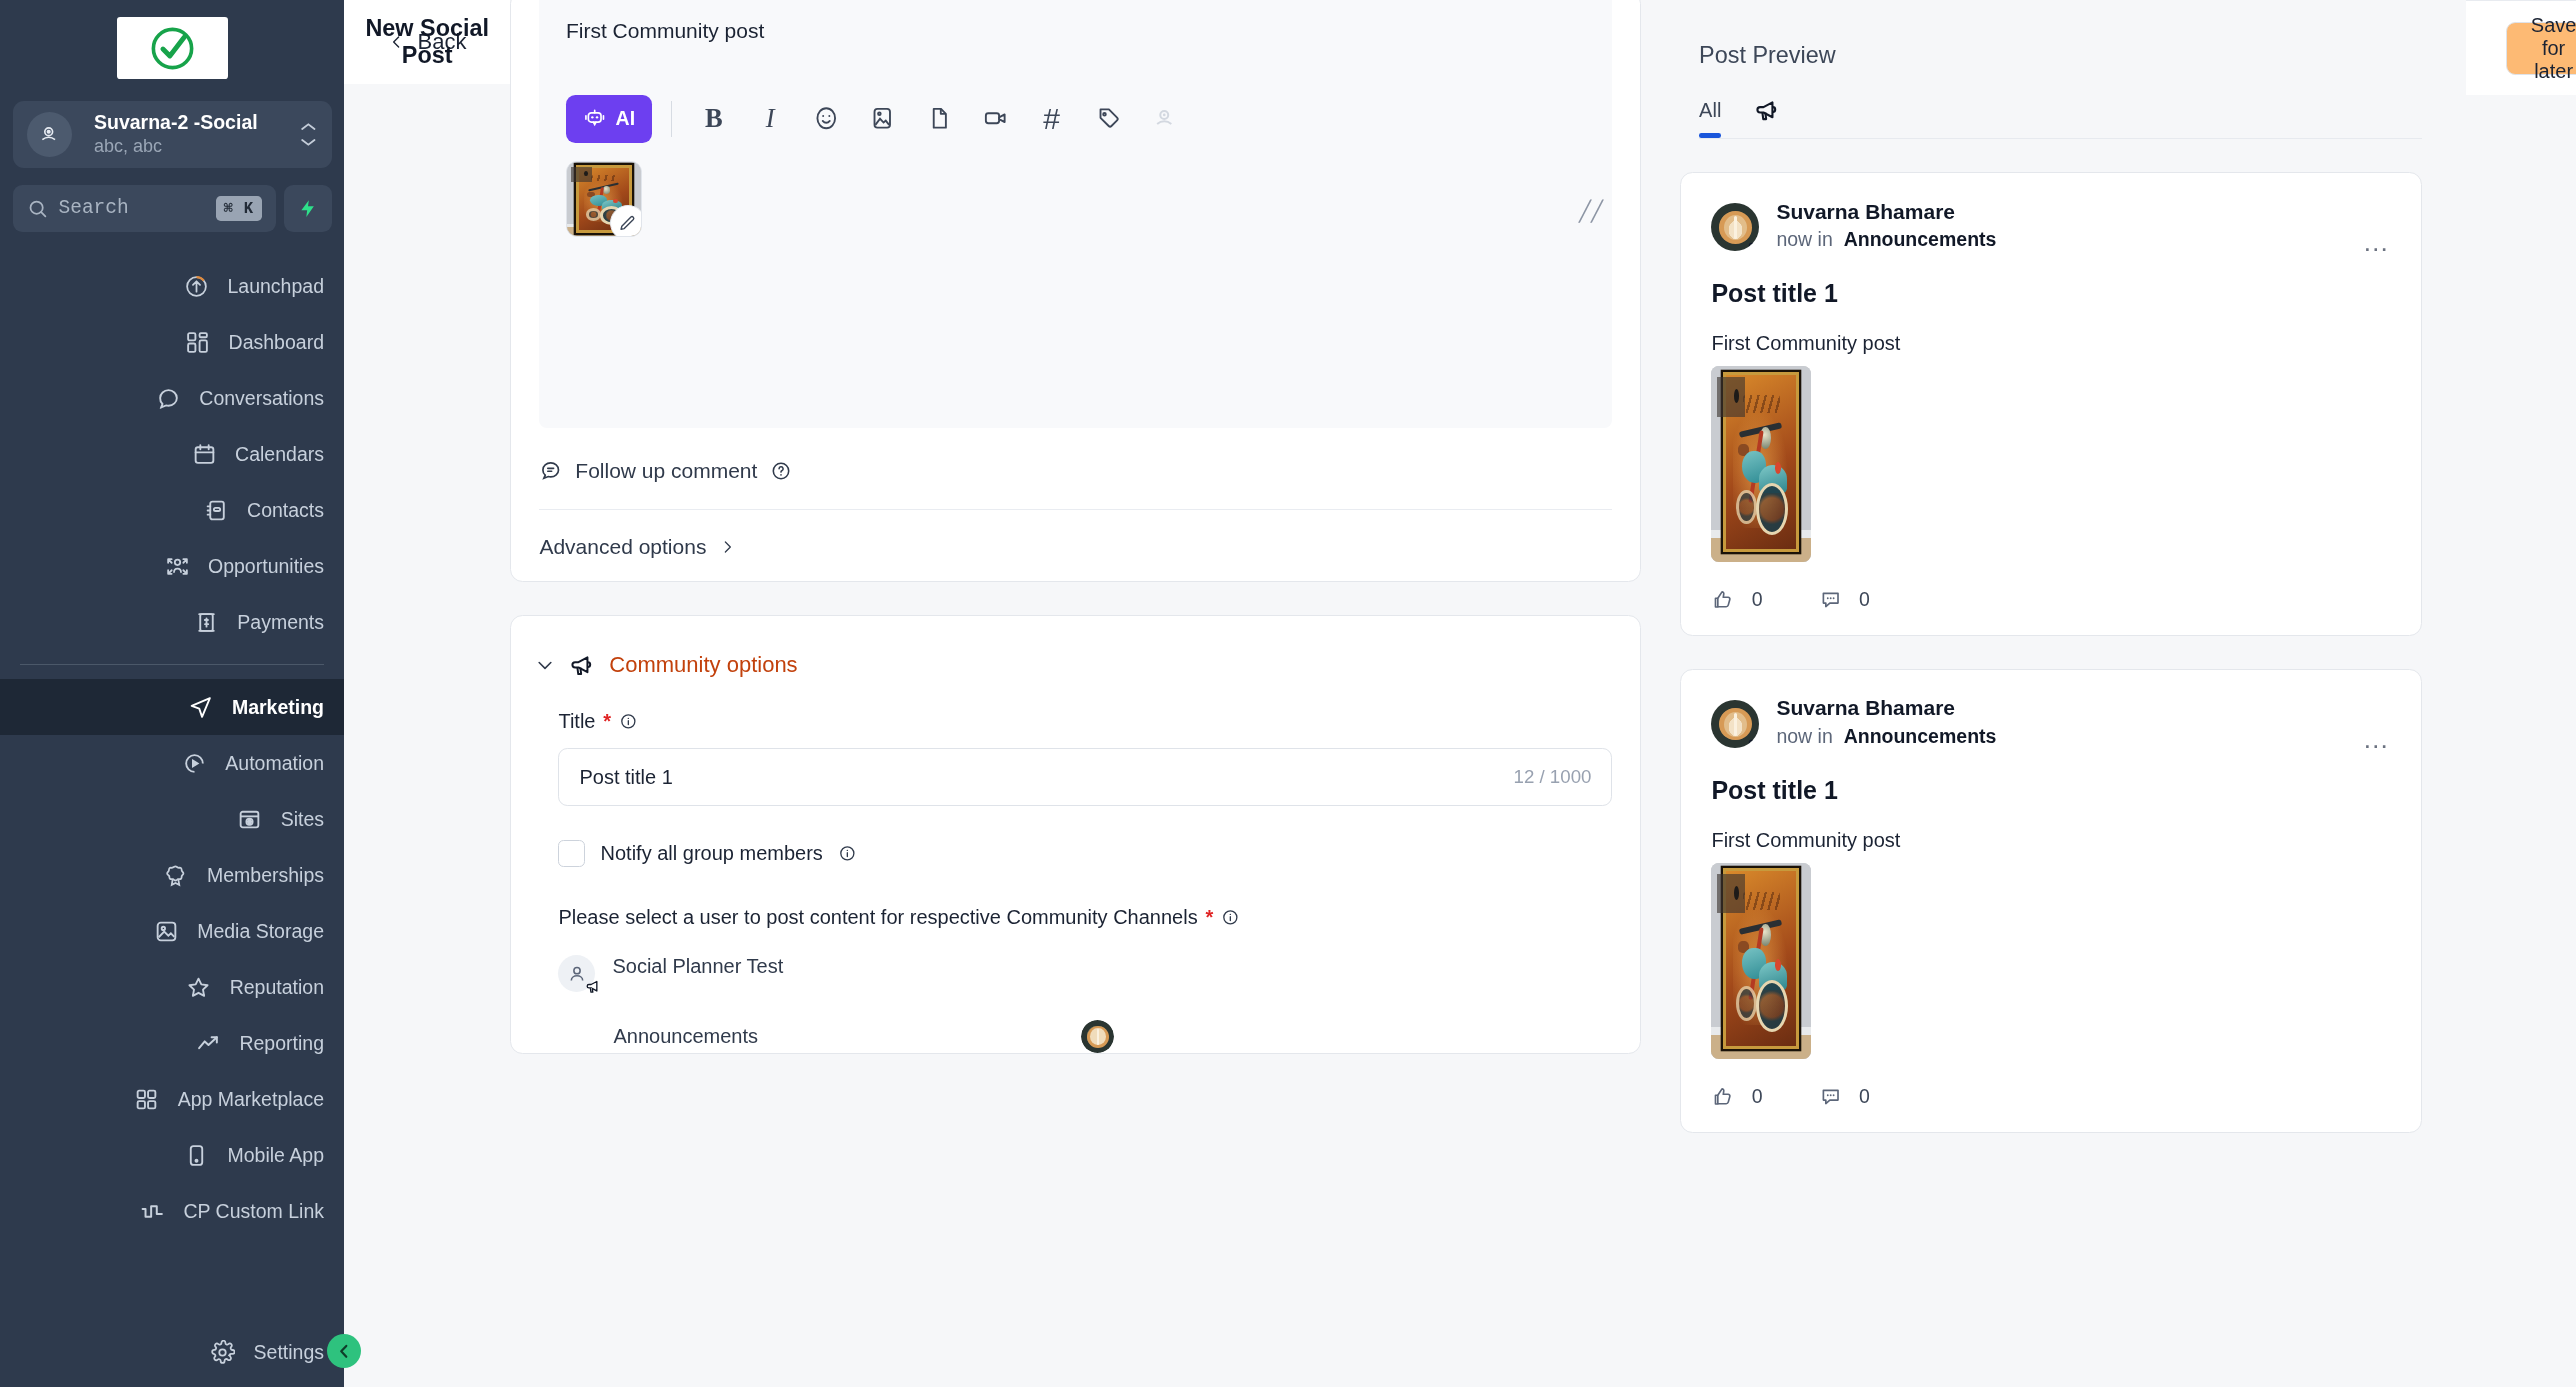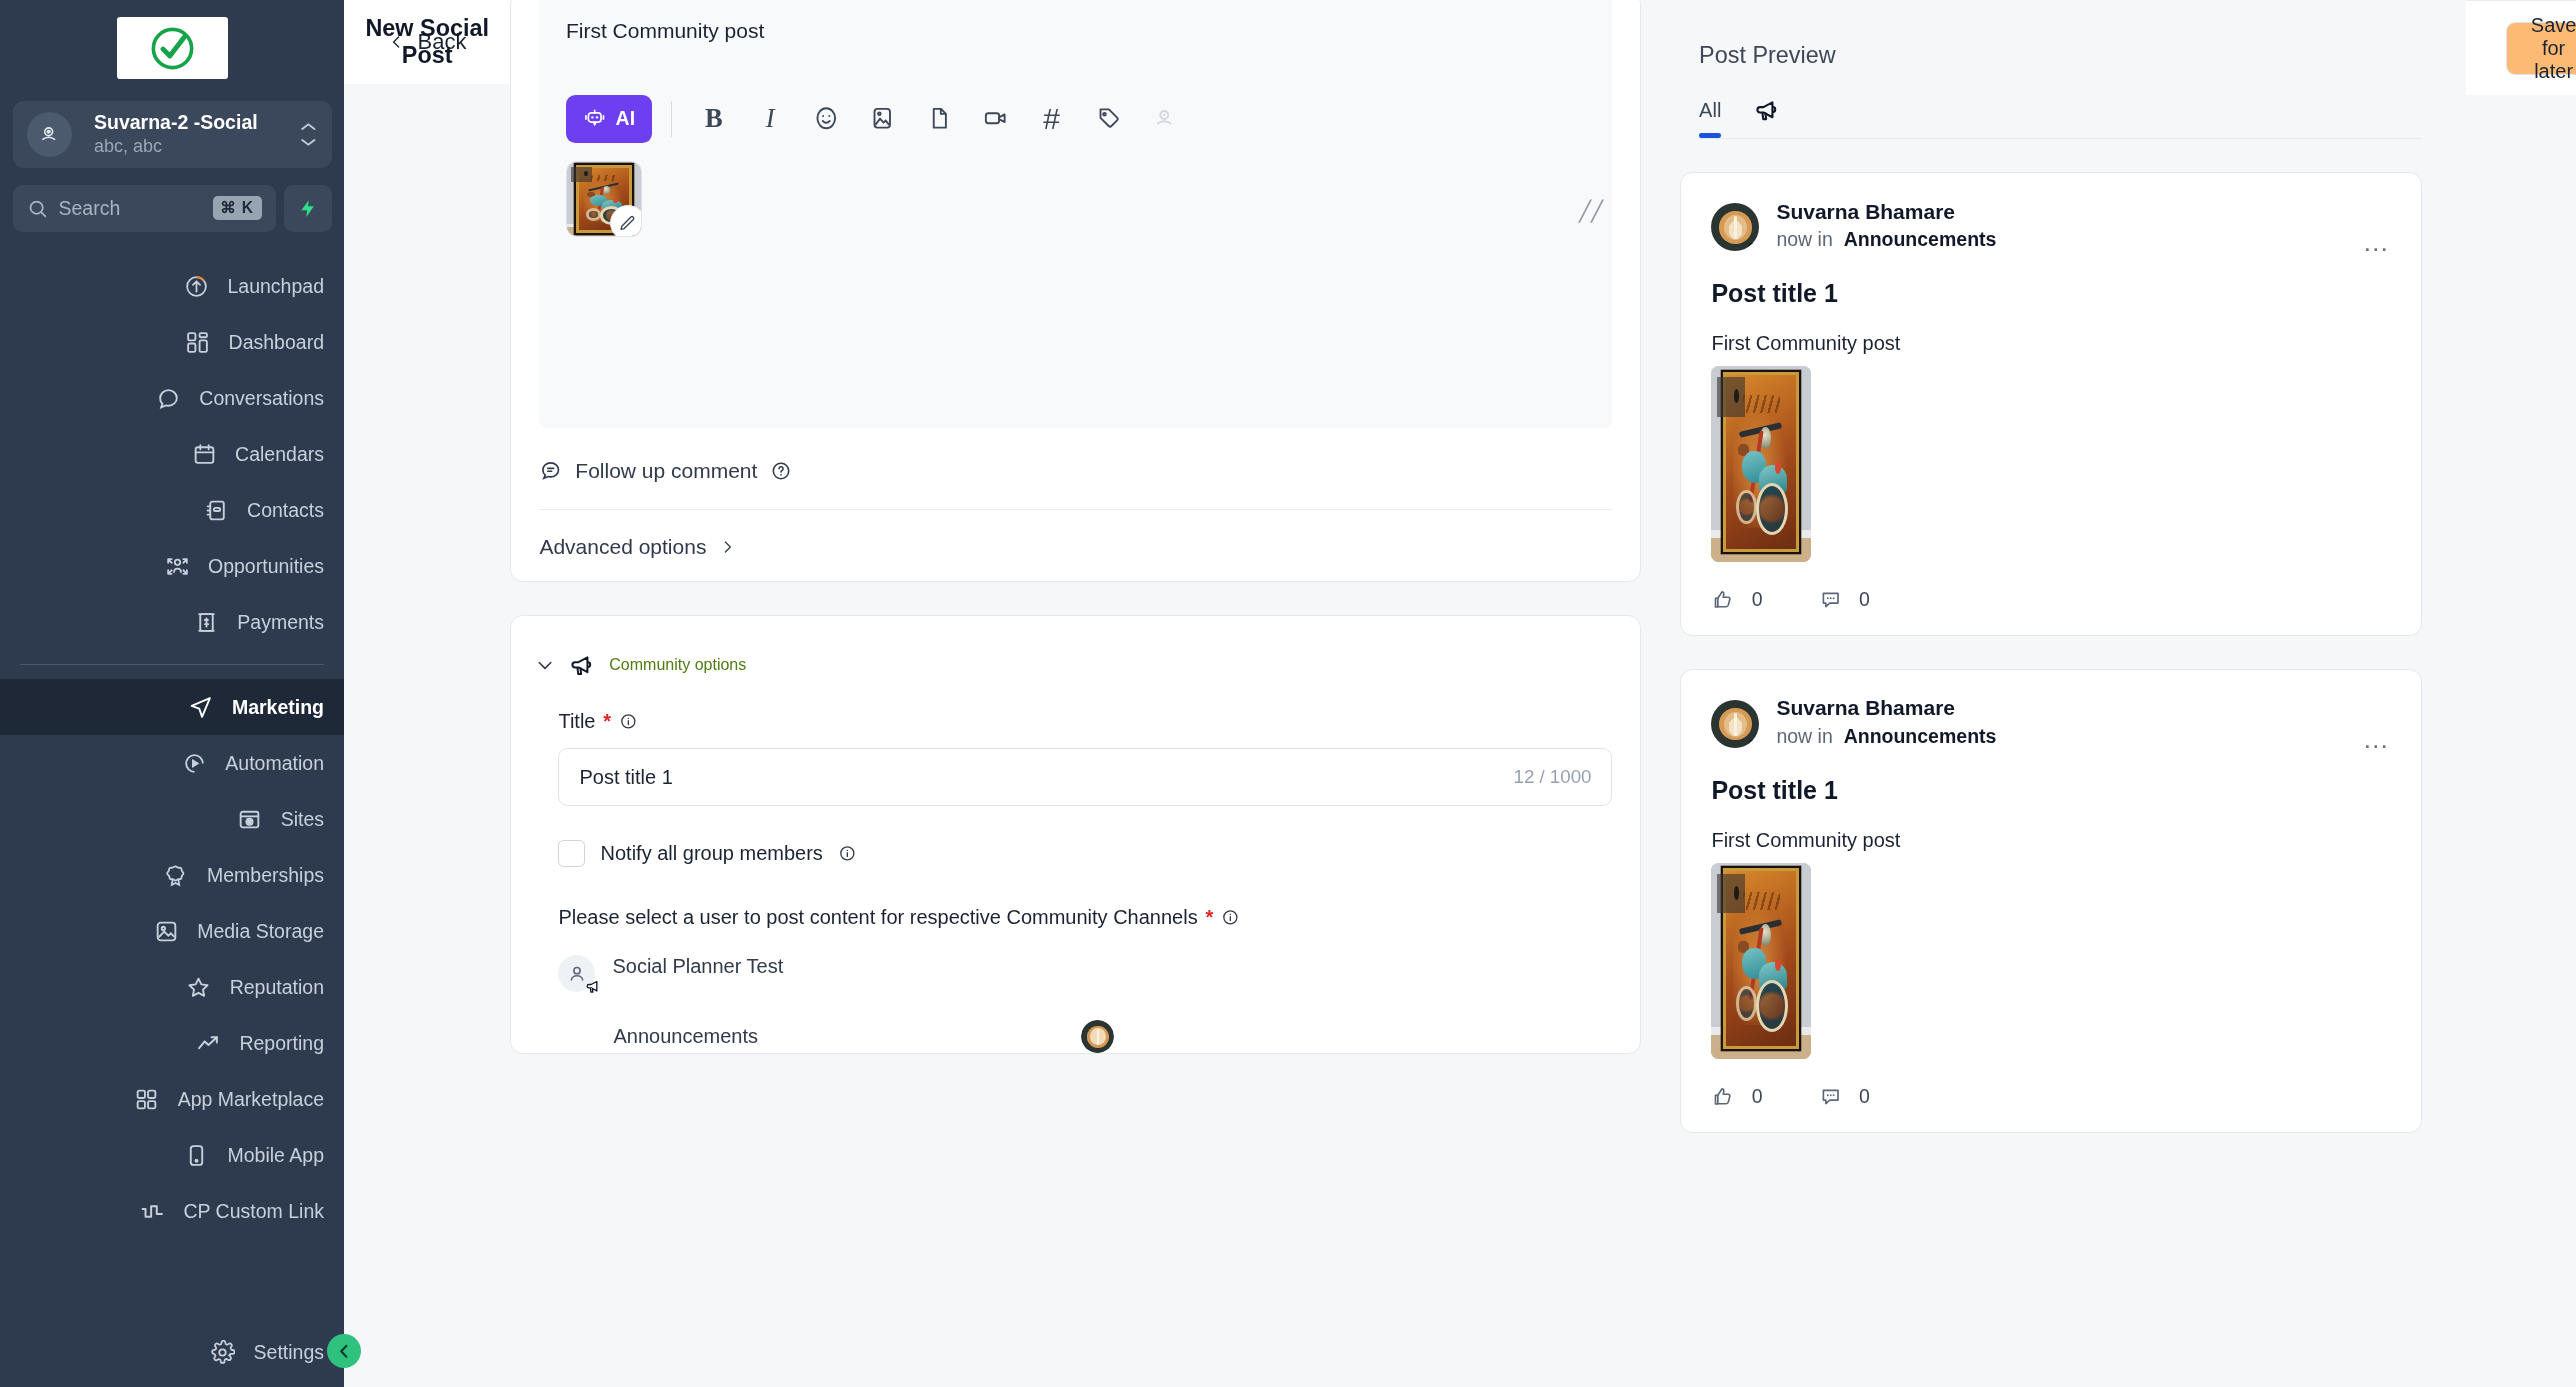--- a/index.html
+++ b/index.html
@@ -34,21 +34,21 @@
     display: flex; align-items: center; justify-content: center; flex: 0 0 45px;
   }
   .ws-text { flex: 1; min-width: 0; margin-left: 10px; }
   .ws-name { color: #fff; font-size: 19.5px; font-weight: 700; line-height: 1.25; white-space: nowrap; overflow: hidden; text-overflow: ellipsis; }
   .ws-sub { color: #9aa6b6; font-size: 18px; line-height: 1.3; }
   .ws-chev { display: flex; flex-direction: column; gap: 4.7px; color: #c4cdd9; flex: 0 0 auto; }
 
   .search-row { margin: 17px 12.5px 0; display: flex; gap: 7.8px; }
   .search-box {
     flex: 1; height: 47px; background: #3b485c; border-radius: 9.3px;
-    display: flex; align-items: center; padding: 0 14px; gap: 11px; cursor: text;
+    display: flex; align-items: center; padding: 0 14px; gap: 11px; cursor: text; font-family: Liberation Mono, monospace;
   }
   .search-placeholder { color: #a9b4c2; font-size: 19.5px; flex: 1; }
   .kbd {
     background: #99a4b3; color: #222b37; border-radius: 4.7px;
     font-size: 15.6px; padding: 3.1px 7.8px; font-weight: 600; letter-spacing: 0.8px;
   }
   .quick-btn {
     width: 48px; height: 47px; background: #3b485c; border-radius: 9.3px;
     display: flex; align-items: center; justify-content: center; cursor: pointer;
   }
@@ -136,21 +136,21 @@
     border-bottom: 0.8px solid #e9ecf1;
   }
   .advanced {
     margin: 25px 28px 0; display: flex; align-items: center; gap: 12.5px;
     color: #303a4b; font-size: 21px; cursor: pointer;
   }
 
   .community-card { margin-top: 33px; padding: 36px 0 0; }
   .cc-head {
     display: flex; align-items: center; gap: 14px; padding: 0 28px 0 23.4px;
-    color: #4d7c0f; font-size: 16px; cursor: pointer;
+    color: #c2410c; font-size: 22px; cursor: pointer;
   }
   .cc-body { padding: 31px 28px 0 47px; }
   .field-label { font-size: 20px; color: #1b2333; display: flex; align-items: center; gap: 7.8px; }
   .req { color: #e02424; font-weight: 700; }
   .input-box {
     margin-top: 15.6px; height: 58px; border: 0.8px solid #dfe3e9; border-radius: 9.3px;
     display: flex; align-items: center; padding: 0 20px; cursor: text; background:#fff;
   }
   .input-val { flex: 1; font-size: 20px; color: #1b2333; }
   .input-count { font-size: 18.7px; color: #98a1b0; }

